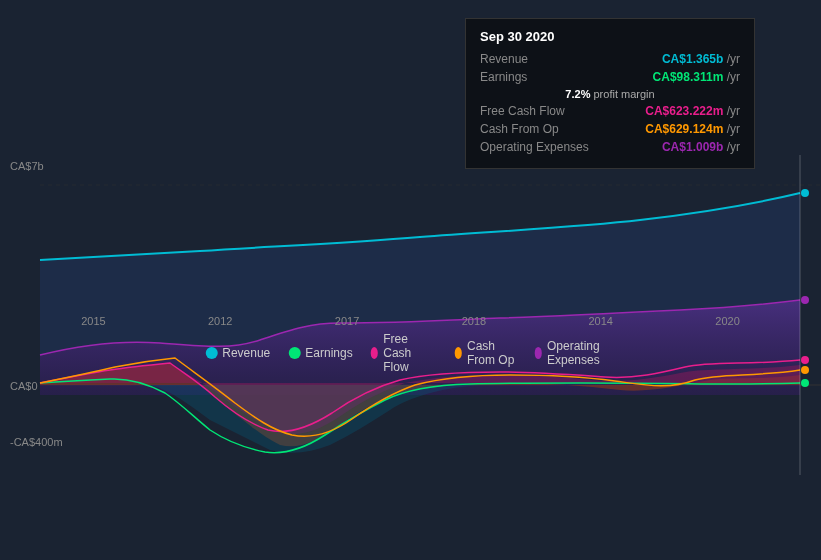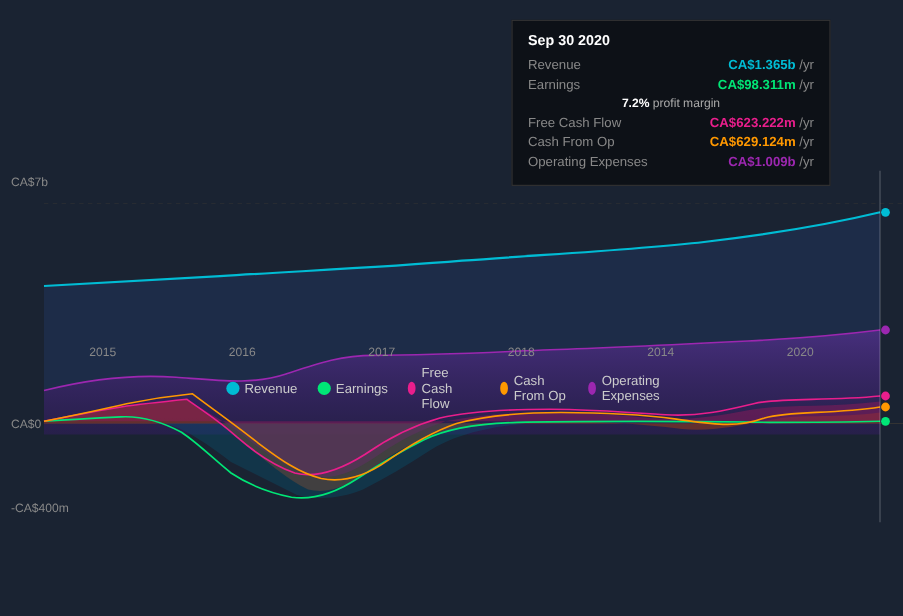--- a/index.html
+++ b/index.html
@@ -158,21 +158,21 @@
     </div>
 
     <div class="tooltip-row">
       <span class="tooltip-label">Operating Expenses</span>
       <span class="tooltip-value color-purple">CA$1.009b <span style="color:#888;font-weight:normal">/yr</span></span>
     </div>
   </div>
 
   <span class="y-label" style="top: 160px;">CA$7b</span>
   <span class="y-label" style="top: 380px;">CA$0</span>
-  <span class="y-label" style="top: 456px;">-CA$400m</span>
+  <span class="y-label" style="top: 436px;">-CA$400m</span>
 
   <svg class="chart-svg-area" viewBox="0 0 821 320" preserveAspectRatio="none">
     <defs>
       <linearGradient id="revGrad" x1="0" y1="0" x2="0" y2="1">
         <stop offset="0%" stop-color="#00bcd4" stop-opacity="0.3"></stop>
         <stop offset="100%" stop-color="#00bcd4" stop-opacity="0.05"></stop>
       </linearGradient>
       <linearGradient id="purpleGrad" x1="0" y1="0" x2="0" y2="1">
         <stop offset="0%" stop-color="#5c35a0" stop-opacity="0.85"></stop>
         <stop offset="100%" stop-color="#3a1a6e" stop-opacity="0.5"></stop>
@@ -302,21 +302,21 @@
     <circle cx="805" cy="38" r="4" fill="#00bcd4"></circle>
     <circle cx="805" cy="145" r="4" fill="#9c27b0"></circle>
     <circle cx="805" cy="205" r="4" fill="#e91e8c"></circle>
     <circle cx="805" cy="215" r="4" fill="#ff9800"></circle>
     <circle cx="805" cy="228" r="4" fill="#00e676"></circle>
 
   </svg>
 
   <div class="x-axis">
     <span class="x-label">2015</span>
-    <span class="x-label">2016</span>
+    <span class="x-label">2012</span>
     <span class="x-label">2017</span>
     <span class="x-label">2018</span>
     <span class="x-label">2014</span>
     <span class="x-label">2020</span>
   </div>
 
   <div class="legend">
     <div class="legend-item">
       <span class="legend-dot" style="background-color:#00bcd4;"></span>
       <span>Revenue</span>

